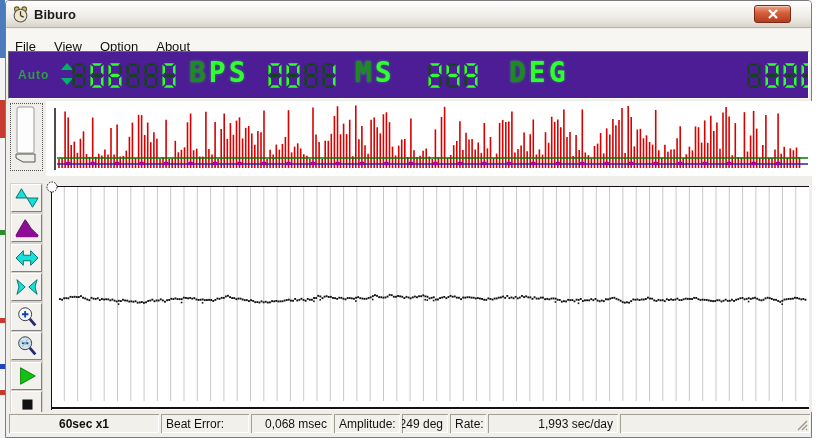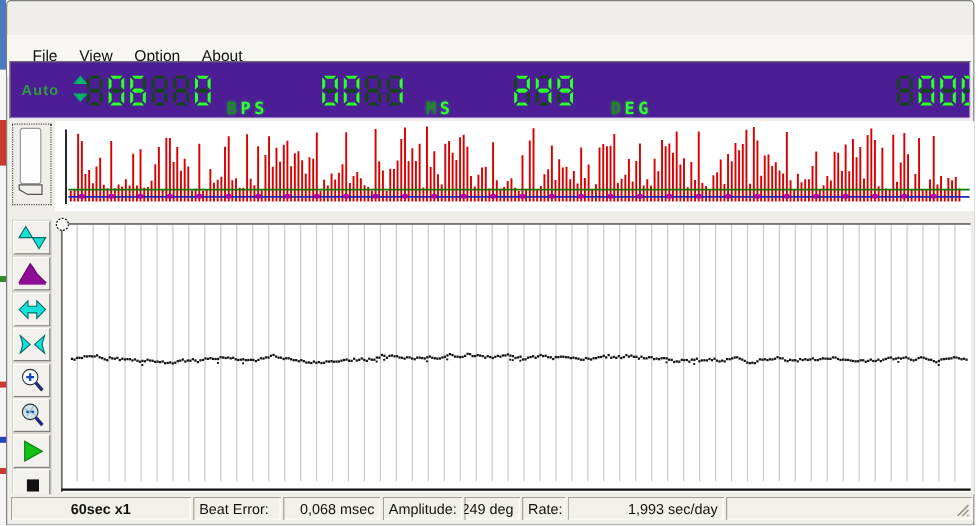--- a/index.html
+++ b/index.html
@@ -21,37 +21,37 @@
     display:flex; align-items:center; padding:0 6px; }
   #title-text { font-size:13px; font-weight:bold; color:#1c1c1c; margin-left:5px; }
   #close-btn { position:absolute; right:20px; top:4px; width:37px; height:18px;
     background:linear-gradient(#f0a285, #d55d39 45%, #b23d20);
     border:1px solid #7e2913; border-radius:3px;
     display:flex; align-items:center; justify-content:center;
     box-shadow:inset 0 1px 0 rgba(255,255,255,.45); cursor:pointer; }
 
   
   #menubar { position:absolute; left:0; top:28px; width:100%; height:35px;
-    background:#f7f6f3; display:flex; align-items:center; padding-left:12px; }
+    background:#f7f6f3; display:flex; align-items:center; padding-left:0; }
   .menu-item { font-size:13px; color:#111; padding:2px 9px; cursor:default; }
 
   
   #led-panel { position:absolute; left:2px; top:50px; width:801px; height:48px;
     background:#4c1d95; border-top:1px solid #6a6a6a; border-left:1px solid #6a6a6a;
     border-right:1px solid #fff; border-bottom:1px solid #fff; overflow:hidden; }
   #auto-label { position:absolute; left:9px; top:16px; font-size:12px; font-weight:bold;
     letter-spacing:1px; }
   .spin { position:absolute; left:52px; width:0; height:0;
     border-left:6px solid transparent; border-right:6px solid transparent; cursor:pointer; }
   #spin-up   { top:11px; border-bottom:7px solid #00b36b; }
   #spin-down { top:26px; border-top:7px solid #00b36b; }
   .seg-row { position:absolute; top:8px; display:flex; gap:2px; }
   .seg-digit { width:16px; height:31px; display:block; }
-  .led-label { position:absolute; top:31px; display:inline-block;
-    font-family:"DejaVu Sans Mono", monospace; font-weight:bold; font-size:14px;
+  .led-label { position:absolute; top:4px; display:inline-block;
+    font-family:"DejaVu Sans Mono", monospace; font-weight:bold; font-size:28px;
     letter-spacing:3px; color:#2fff2f; text-shadow:0 0 3px rgba(40,255,60,.5); }
   .led-label::first-letter { color:#1d8c1d; }
   #g1-digits { left:62px; }   #g1-label { left:180px; }
   #g2-digits { left:258px; }  #g2-label { left:346px; }
   #g3-digits { left:418px; }  #g3-label { left:500px; }
   #g4-digits { left:737px; }
 
   
   #toolbar { position:absolute; left:2px; top:99px; width:38px; height:312px; }
   #level-slider { position:absolute; left:2px; top:3px; width:33px; height:68px;
@@ -87,20 +87,34 @@
     <div class="frag" style="top:0;height:58px;background:#4b7bbd"></div>
     <div class="frag" style="top:100px;height:38px;background:#c83a30"></div>
     <div class="frag" style="top:230px;height:5px;background:#2e8b2e"></div>
     <div class="frag" style="top:318px;height:5px;background:#c83a30"></div>
     <div class="frag" style="top:364px;height:5px;background:#2244bb"></div>
     <div class="frag" style="top:390px;height:5px;background:#c83a30"></div>
   </div>
 
   <div id="app-window">
 
+    <div id="titlebar">
+      <svg width="17" height="17" viewBox="0 0 16 16">
+        <circle cx="4.5" cy="3" r="2.2" fill="#d8c060" stroke="#6b5b2a"></circle>
+        <circle cx="11.5" cy="3" r="2.2" fill="#d8c060" stroke="#6b5b2a"></circle>
+        <circle cx="8" cy="9" r="6" fill="#efe7c8" stroke="#555"></circle>
+        <path d="M8,9 L8,5 M8,9 L11,10.5" stroke="#333" stroke-width="1.2" fill="none"></path>
+      </svg>
+      <span id="title-text">Biburo</span>
+      <div id="close-btn">
+        <svg width="12" height="12" viewBox="0 0 14 14">
+          <path d="M3,3 L11,11 M11,3 L3,11" stroke="#ffffff" stroke-width="2.6" stroke-linecap="round"></path>
+        </svg>
+      </div>
+    </div>
 
     <div id="menubar">
       <span class="menu-item">File</span>
       <span class="menu-item">View</span>
       <span class="menu-item">Option</span>
       <span class="menu-item">About</span>
     </div>
 
     <div id="led-panel">
       <span id="auto-label" style="color: rgb(47, 158, 63);">Auto</span>
@@ -1112,21 +1126,21 @@
             <rect x="753.5" y="112.8" width="1.9" height="1.9" fill="#151515"></rect>
           </svg>
         <svg id="chart-marker" width="14" height="14" viewBox="0 0 14 14">
           <circle cx="7" cy="7" r="5" fill="#ffffff" stroke="#111" stroke-width="1" stroke-dasharray="1.6,1.2"></circle>
         </svg>
       </div>
     </div>
 
     <div id="statusbar">
       <div class="sb-panel sb-center" style="width:150px">60sec x1</div>
-      <div class="sb-panel" style="width:73px">Beat Error:</div>
+      <div class="sb-panel" style="width:88px">Beat Error:</div>
       <div class="sb-panel sb-right" style="width:81px">0,068 msec</div>
       <div class="sb-panel" style="width:66px">Amplitude:</div>
       <div class="sb-panel sb-right" style="width:46px">249 deg</div>
       <div class="sb-panel" style="width:36px">Rate:</div>
       <div class="sb-panel sb-right" style="width:130px">1,993 sec/day</div>
       <div class="sb-panel" style="flex:1"></div>
       <svg id="sb-grip" width="12" height="12" viewBox="0 0 12 12">
         <path d="M11,2 L2,11 M11,6 L6,11 M11,10 L10,11" stroke="#9a968c" stroke-width="1.4"></path>
       </svg>
     </div>

